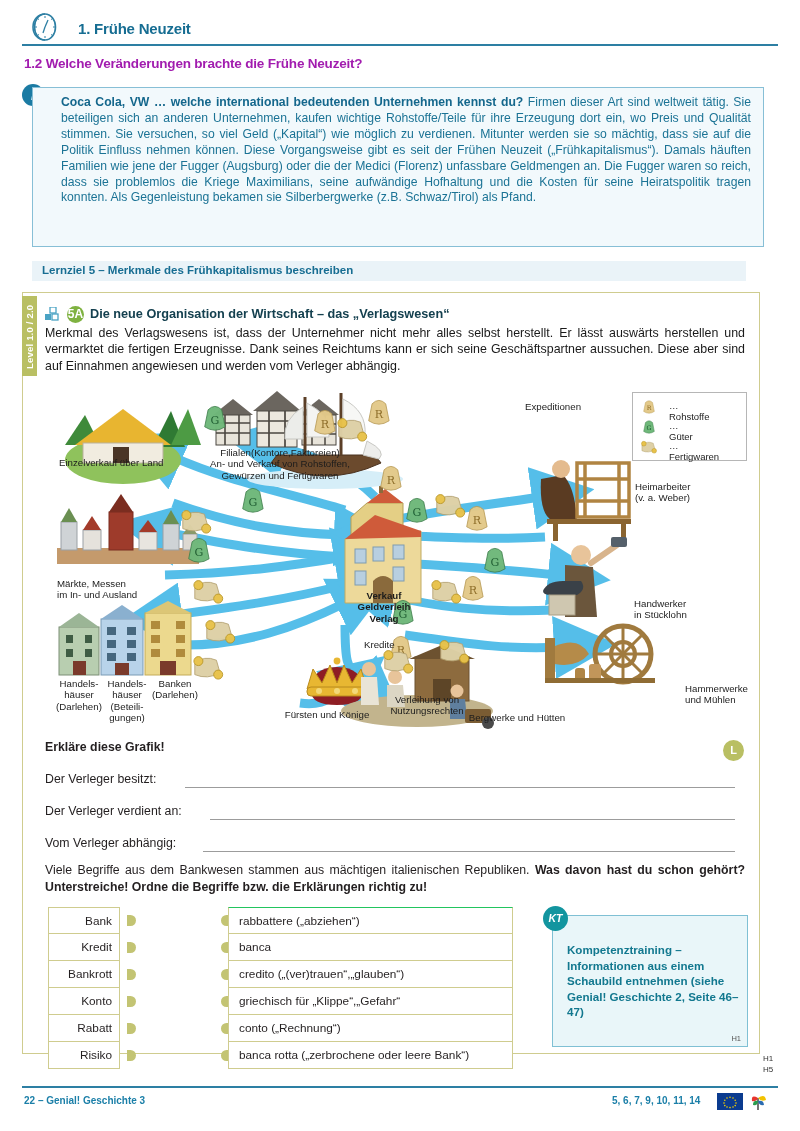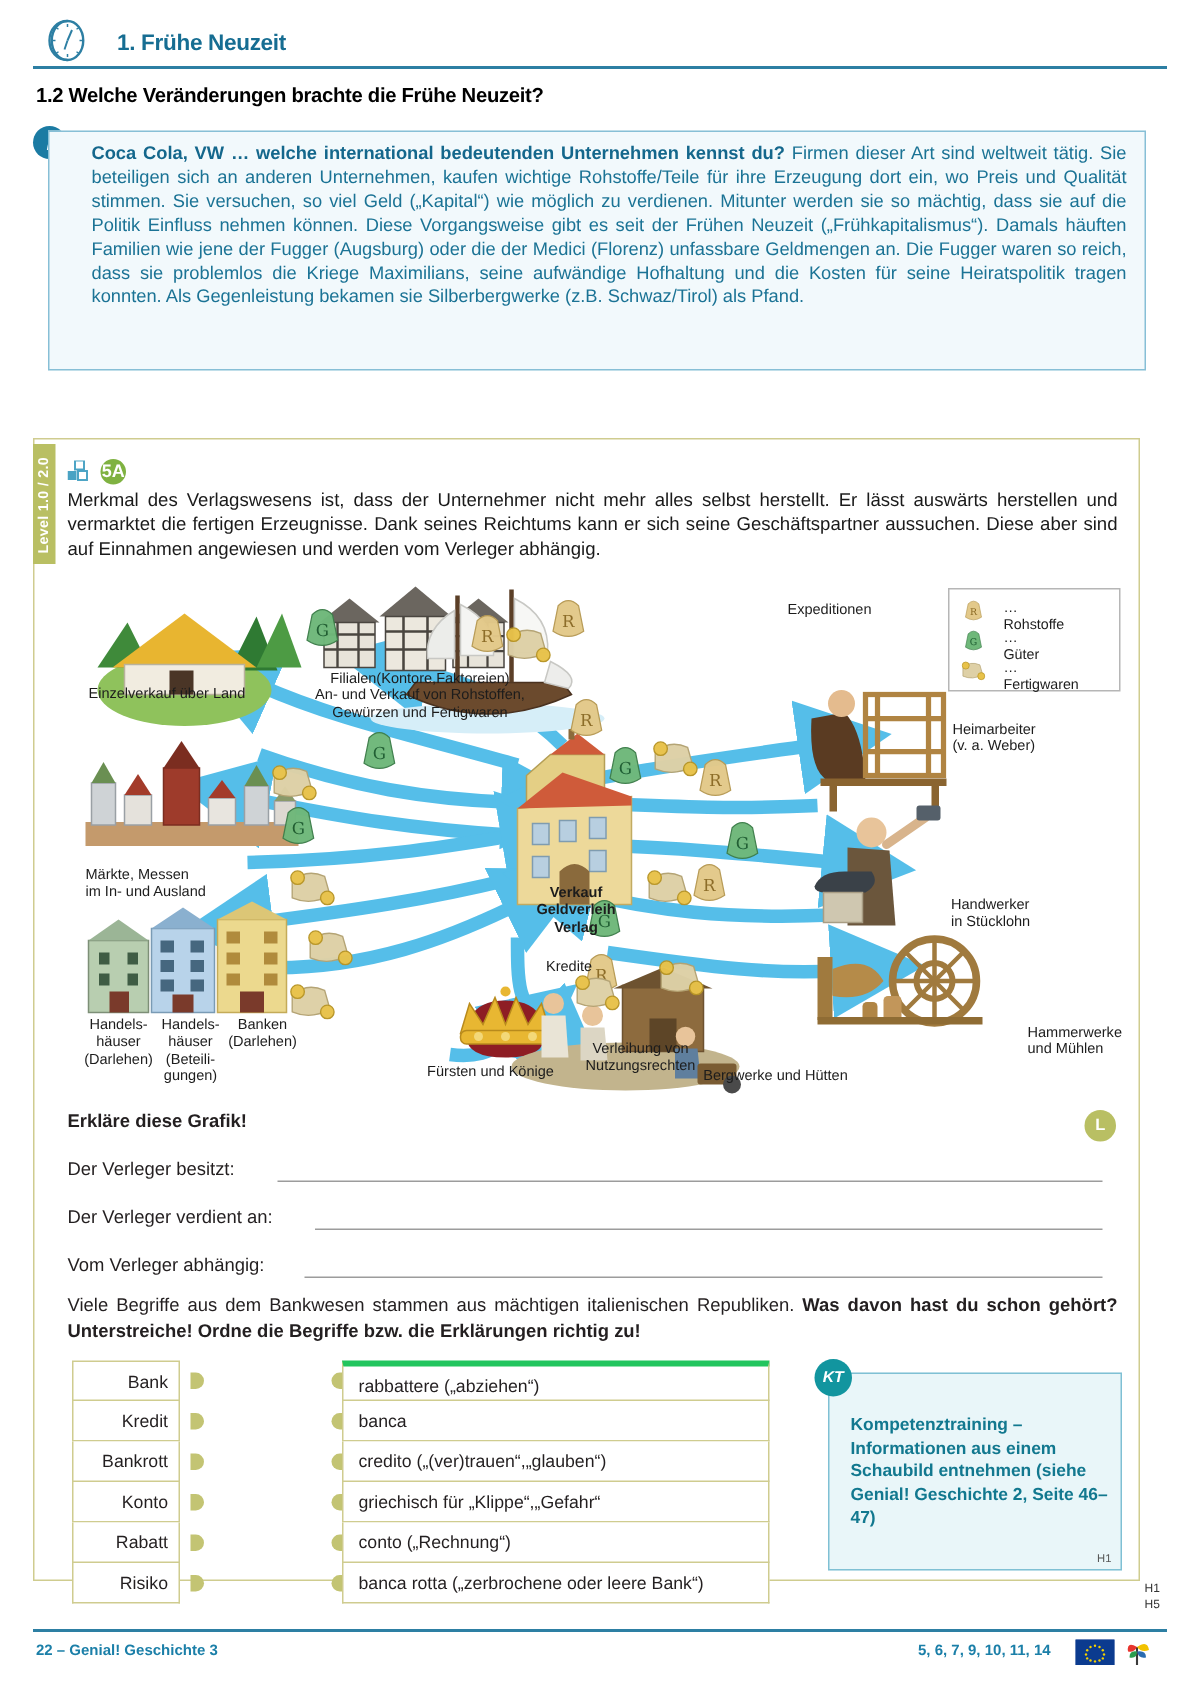--- a/index.html
+++ b/index.html
@@ -10,21 +10,21 @@
     color:#1b6a8c;
     position:relative;
     overflow:hidden;
   }
   
   .page{position:relative;width:800px;height:1131px;}
   .hdr{position:absolute;left:0;top:0;width:800px;height:46px;}
   .hdr-rule{position:absolute;left:22px;top:44px;width:756px;height:2px;background:#2d7fa3;}
   .clock{position:absolute;left:18px;top:12px;width:46px;height:30px;}
   .hdr-title{position:absolute;left:78px;top:20px;font-size:15px;font-weight:bold;color:#166d92;letter-spacing:-0.2px;}
-  .subtitle{position:absolute;left:24px;top:56px;font-size:13.5px;font-weight:bold;color:#000000;letter-spacing:-0.2px;}
+  .subtitle{position:absolute;left:24px;top:56px;font-size:13.5px;font-weight:bold;color:#a21caf;letter-spacing:-0.2px;}
 
   
   .infobox{position:absolute;left:32px;top:87px;width:714px;height:158px;
     border:1px solid #87bfd6;background:#f2f9fc;padding-left:16px;}
   .infobox-inner{padding:7px 12px 6px 12px;font-size:12.2px;line-height:15.9px;color:#1b7395;text-align:justify;}
   .infobox-inner b{font-weight:bold;color:#14678c;}
   .i-badge{position:absolute;left:22px;top:84px;width:22px;height:22px;border-radius:50%;
     background:#1b7ba3;color:#fff;font-size:14px;font-weight:bold;text-align:center;line-height:22px;font-style:italic;}
 
   
@@ -69,21 +69,21 @@
   .prompt b{font-weight:bold;}
 
   
   .mtable{position:absolute;left:48px;top:907px;width:465px;}
   .mrow{position:relative;height:27px;}
   .mleft{position:absolute;left:0;top:0;width:72px;height:27px;border:1px solid #cfcc8f;
     border-top:none;background:#fff;font-size:11.8px;color:#231f20;text-align:right;line-height:26px;padding-right:7px;box-sizing:border-box;}
   .mrow:first-child .mleft{border-top:1px solid #cfcc8f;}
   .mright{position:absolute;left:180px;top:0;width:285px;height:27px;border:1px solid #cfcc8f;
     border-top:none;background:#fff;font-size:11.8px;color:#231f20;line-height:26px;padding-left:10px;box-sizing:border-box;}
-  .mrow:first-child .mright{border-top:4px solid #22c55e;}
+  .mrow:first-child .mright{border-top:1px solid #22c55e;}
   .dotL{position:absolute;left:79px;top:8px;width:9px;height:11px;background:#c3c473;
     border-radius:0 6px 6px 0;}
   .dotR{position:absolute;left:173px;top:8px;width:9px;height:11px;background:#c3c473;
     border-radius:6px 0 0 6px;}
 
   
   .ktbox{position:absolute;left:552px;top:915px;width:194px;height:130px;
     border:1px solid #7fc0d4;background:#e9f6f9;}
   .kt-badge{position:absolute;left:543px;top:906px;width:25px;height:25px;border-radius:50%;
     background:#12959f;color:#fff;font-size:10.5px;font-weight:bold;text-align:center;line-height:25px;font-style:italic;}
@@ -126,33 +126,37 @@
     <div class="hdr-rule"></div>
   </div>
 
   <div class="subtitle">1.2 Welche Veränderungen brachte die Frühe Neuzeit?</div>
 
   <div class="i-badge">i</div>
   <div class="infobox">
     <div class="infobox-inner"><b>Coca Cola, VW … welche international bedeutenden Unternehmen kennst du?</b><span> Firmen dieser Art sind weltweit tätig. Sie beteiligen sich an anderen Unternehmen, kaufen wichtige Rohstoffe/Teile für ihre Erzeugung dort ein, wo Preis und Qualität stimmen. Sie versuchen, so viel Geld („Kapital“) wie möglich zu verdienen. Mitunter werden sie so mächtig, dass sie auf die Politik Einfluss nehmen können. Diese Vorgangsweise gibt es seit der Frühen Neuzeit („Frühkapitalismus“). Damals häuften Familien wie jene der Fugger (Augsburg) oder die der Medici (Florenz) unfassbare Geldmengen an. Die Fugger waren so reich, dass sie problemlos die Kriege Maximilians, seine aufwändige Hofhaltung und die Kosten für seine Heiratspolitik tragen konnten. Als Gegenleistung bekamen sie Silberbergwerke (z.B. Schwaz/Tirol) als Pfand.</span></div>
   </div>
 
+  <div class="lernziel">
+    <span>Lernziel 5 – Merkmale des Frühkapitalismus beschreiben</span>
+  </div>
 
   <div class="taskbox"></div>
   <div class="levelflag">
     <span>Level 1.0 / 2.0</span>
   </div>
 
   <div class="taskhead">
     <svg class="sq-icon" viewBox="0 0 16 14">
       <rect x="5" y="0" width="6" height="6" fill="none" stroke="#4aa3c4" stroke-width="1.3"></rect>
       <rect x="0" y="7" width="6" height="6" fill="#4aa3c4"></rect>
       <rect x="7" y="7" width="6" height="6" fill="none" stroke="#4aa3c4" stroke-width="1.3"></rect>
     </svg>
     <div class="badge5a">5A</div>
+    <div class="taskhead-title">Die neue Organisation der Wirtschaft – das „Verlagswesen“</div>
   </div>
   <div class="taskbody">Merkmal des Verlagswesens ist, dass der Unternehmer nicht mehr alles selbst herstellt. Er lässt auswärts herstellen und vermarktet die fertigen Erzeugnisse. Dank seines Reichtums kann er sich seine Geschäftspartner aussuchen. Diese aber sind auf Einnahmen angewiesen und werden vom Verleger abhängig.</div>
 
   <div class="diagram">
 
     <svg class="dgm-svg" width="700" height="345" viewBox="0 0 700 345">
       <defs>
         <marker id="ah" markerWidth="7" markerHeight="7" refX="1" refY="3.5" orient="auto">
           <polygon points="0,0 7,3.5 0,7" fill="#4cbbe8"></polygon>
         </marker>

